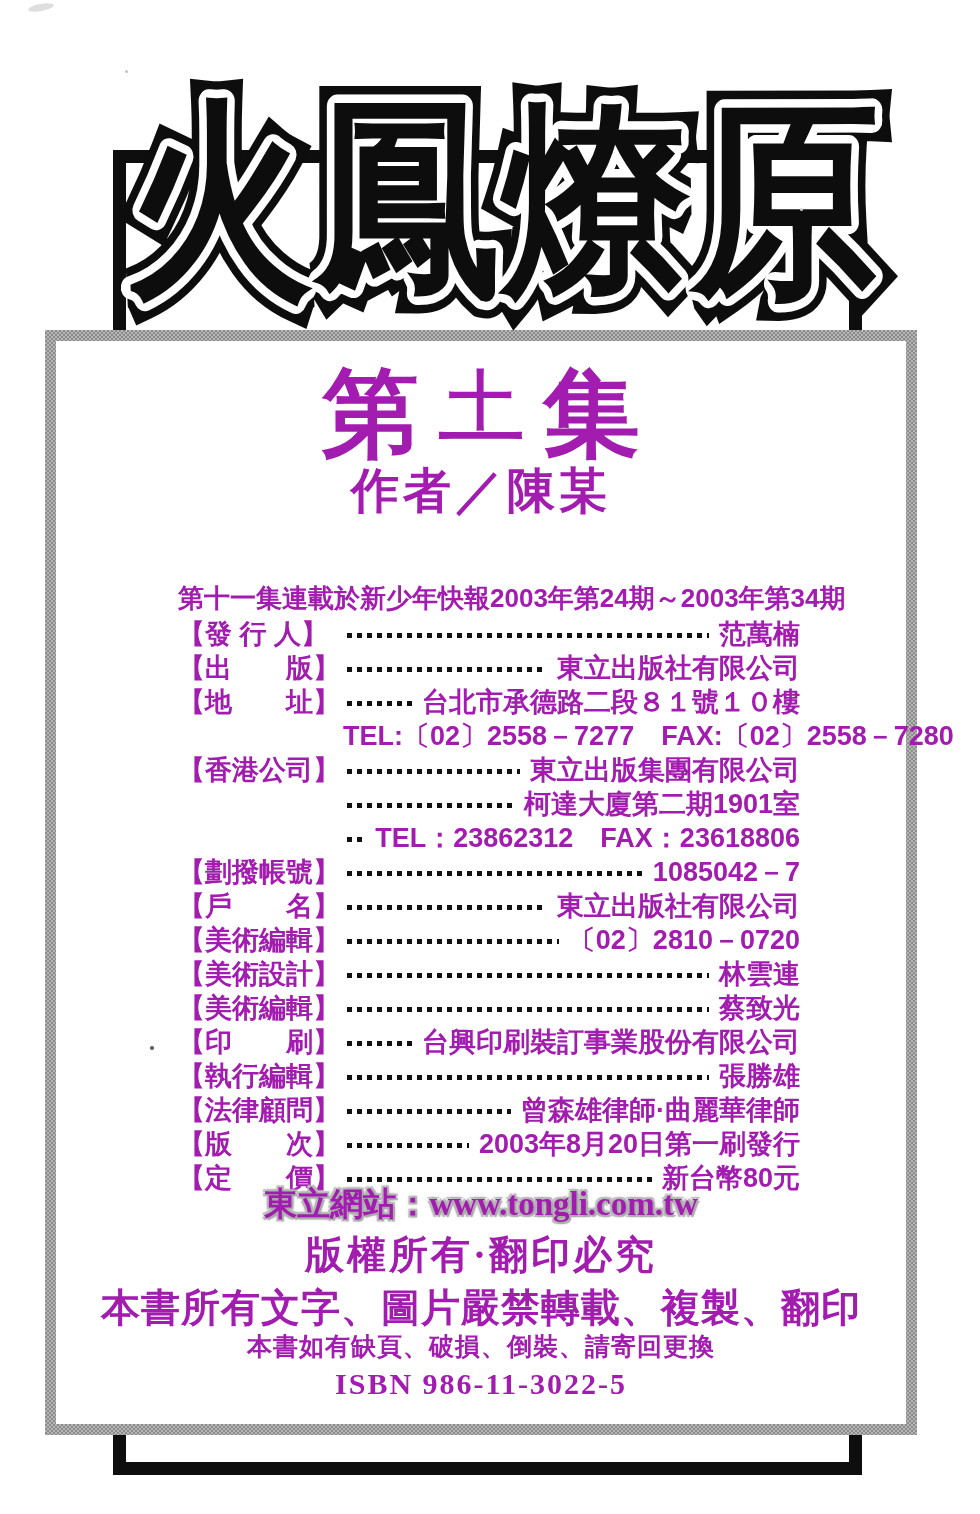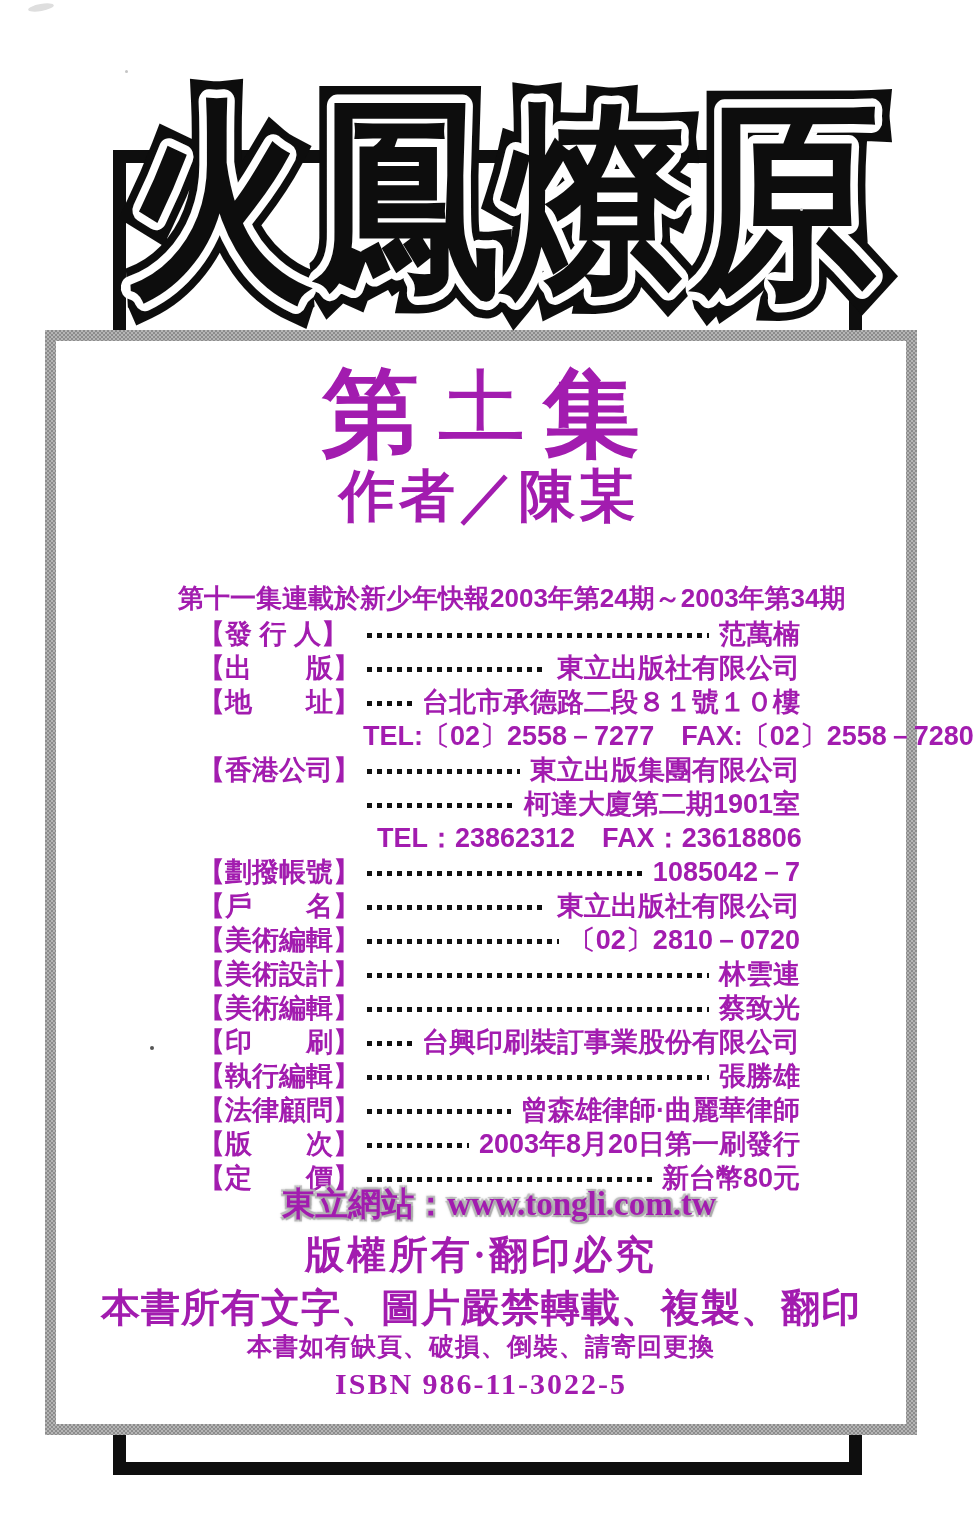--- a/index.html
+++ b/index.html
@@ -46,41 +46,41 @@
   .volume-heading .big{font-size:97px;line-height:1;}
   .num-stack{
     display:inline-flex;flex-direction:column;align-items:center;justify-content:center;
     height:100px;margin:0 30px;
   }
   .num-stack .top{font-size:64px;line-height:.80;}
   .num-stack .bot{font-size:64px;line-height:.42;transform:scaleX(1.4);}
   .author-line{
     position:absolute;top:118px;left:0;width:100%;
     text-align:center;font-family:"Liberation Serif", serif;
-    font-weight:bold;font-size:56px;letter-spacing:4px;margin-left:8px;
+    font-weight:bold;font-size:48px;letter-spacing:4px;
   }
   
   .list{
     position:absolute;left:122px;top:195px;width:622px;
     font-weight:bold;font-size:27px;
   }
   .serial{
     text-align:right;height:36px;line-height:34px;font-size:26px;white-space:pre;margin-top:45px;
   }
-  .row{display:flex;align-items:center;height:34px;margin-left:20px;}
+  .row{display:flex;align-items:center;height:34px;}
   .row .label{flex:none;width:165px;white-space:pre;letter-spacing:0;}
   .row .dots{
     flex:1;height:5px;margin:3px 10px 0 4px;
     background:repeating-linear-gradient(90deg,#111 0 5px,transparent 5px 10px);
   }
   .row .spacer{flex:1;}
   .row .value{flex:none;white-space:pre;}
   
   .website{
-    position:absolute;top:841px;left:18px;width:100%;text-align:center;
+    position:absolute;top:841px;left:0;width:100%;text-align:center;
     font-family:"Liberation Serif", serif;font-weight:bold;font-size:33px;
     text-shadow:2px 2px 1px #a9a9a9,-2px 2px 1px #b5b5b5,2px -2px 1px #b5b5b5,
                 -2px -2px 1px #bdbdbd,0 0 4px #999;
   }
   .rights{
     position:absolute;top:887px;left:0;width:100%;text-align:center;
     font-family:"Liberation Serif", serif;font-weight:bold;font-size:39px;letter-spacing:3px;
   }
   .notice{
     position:absolute;top:940px;left:0;width:100%;text-align:center;

